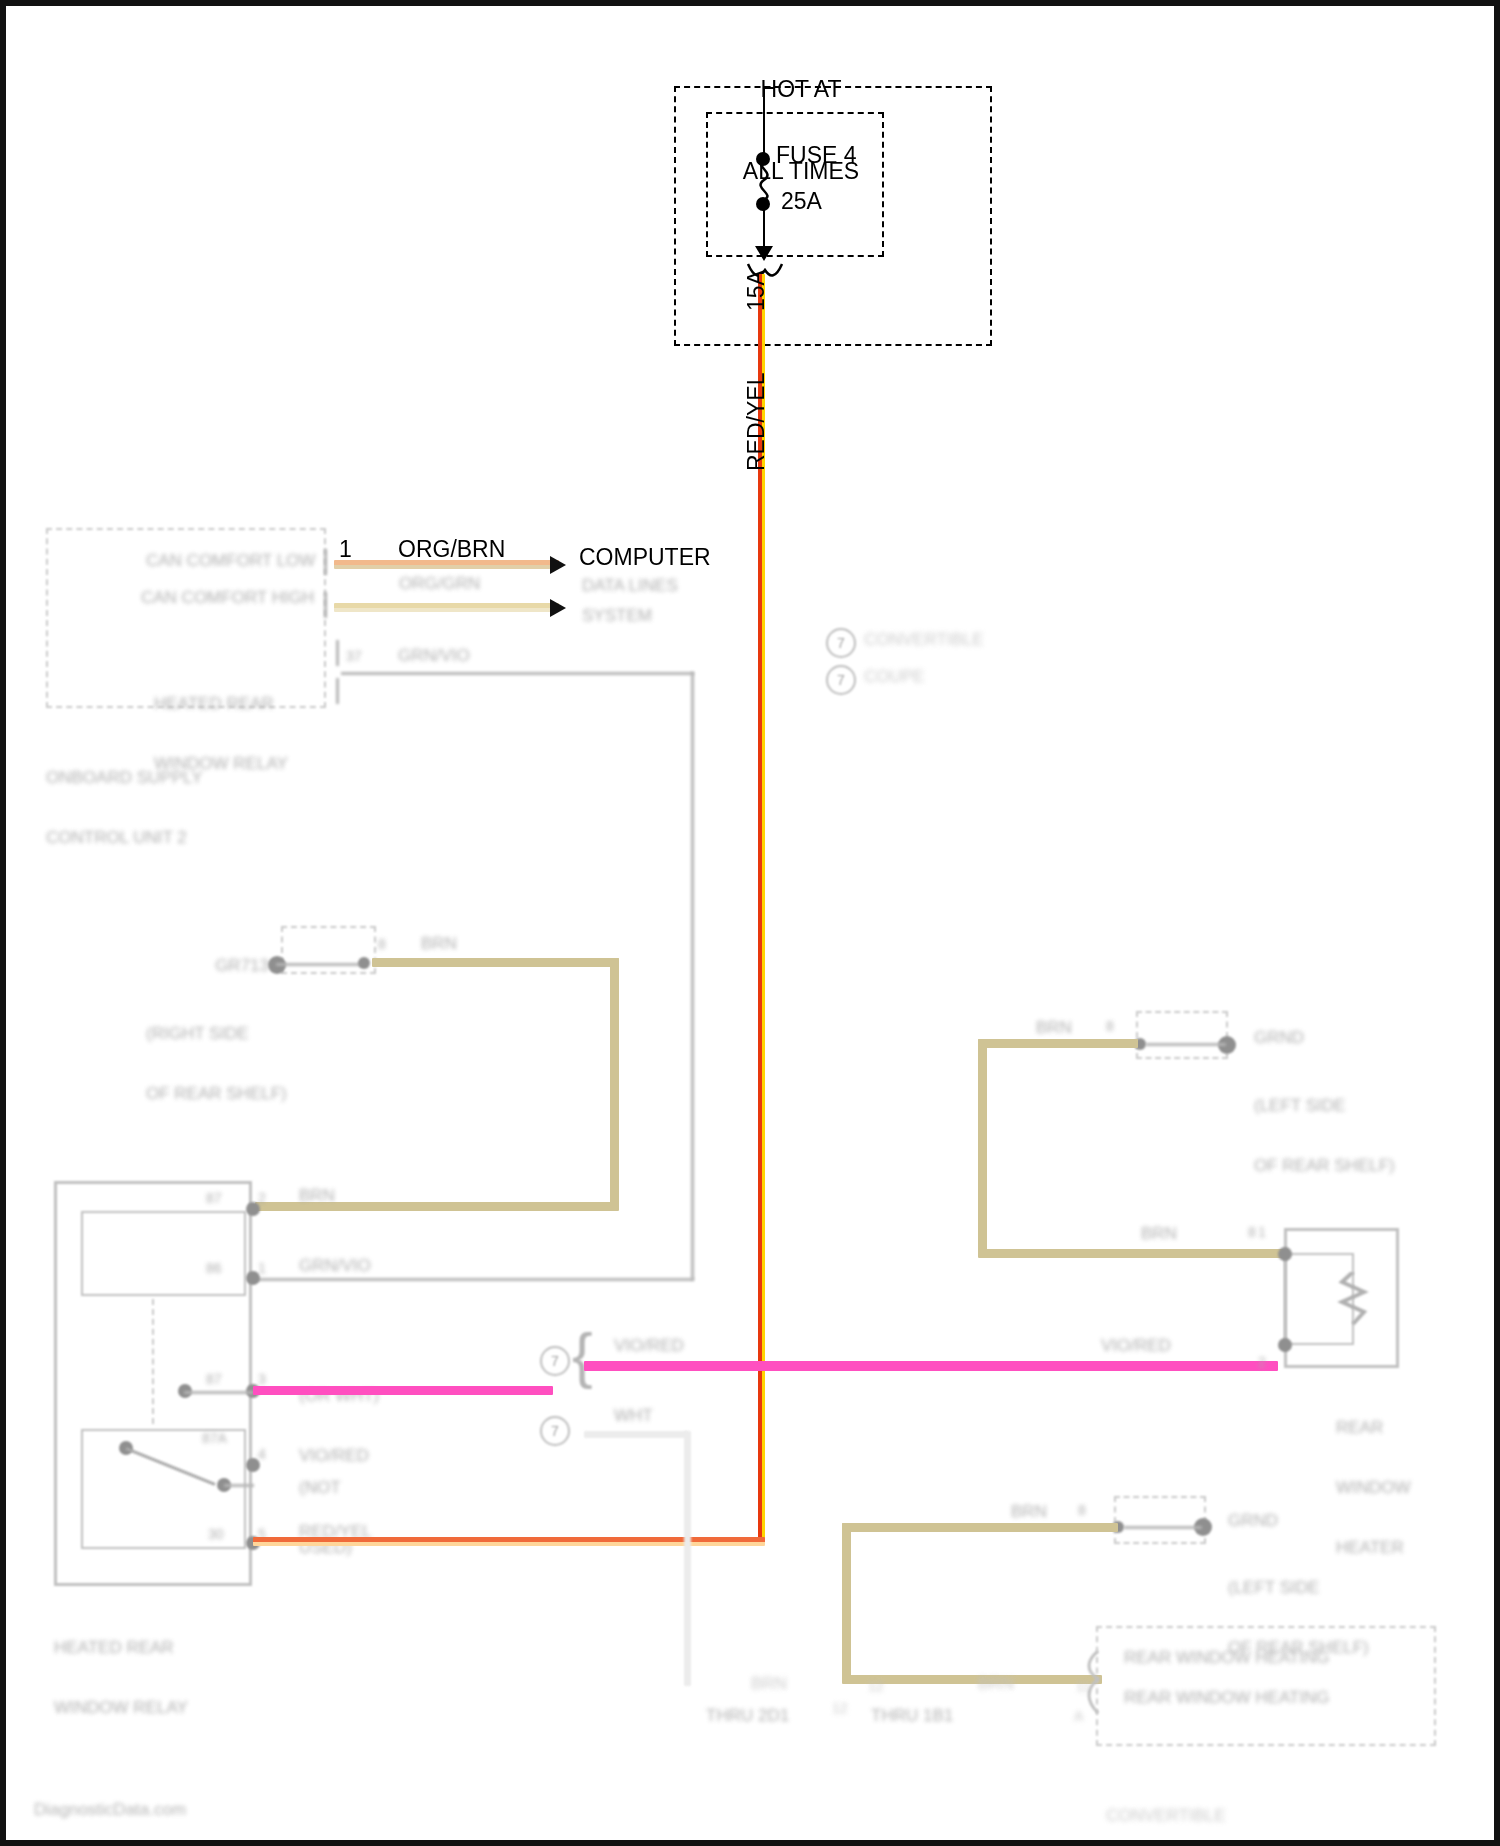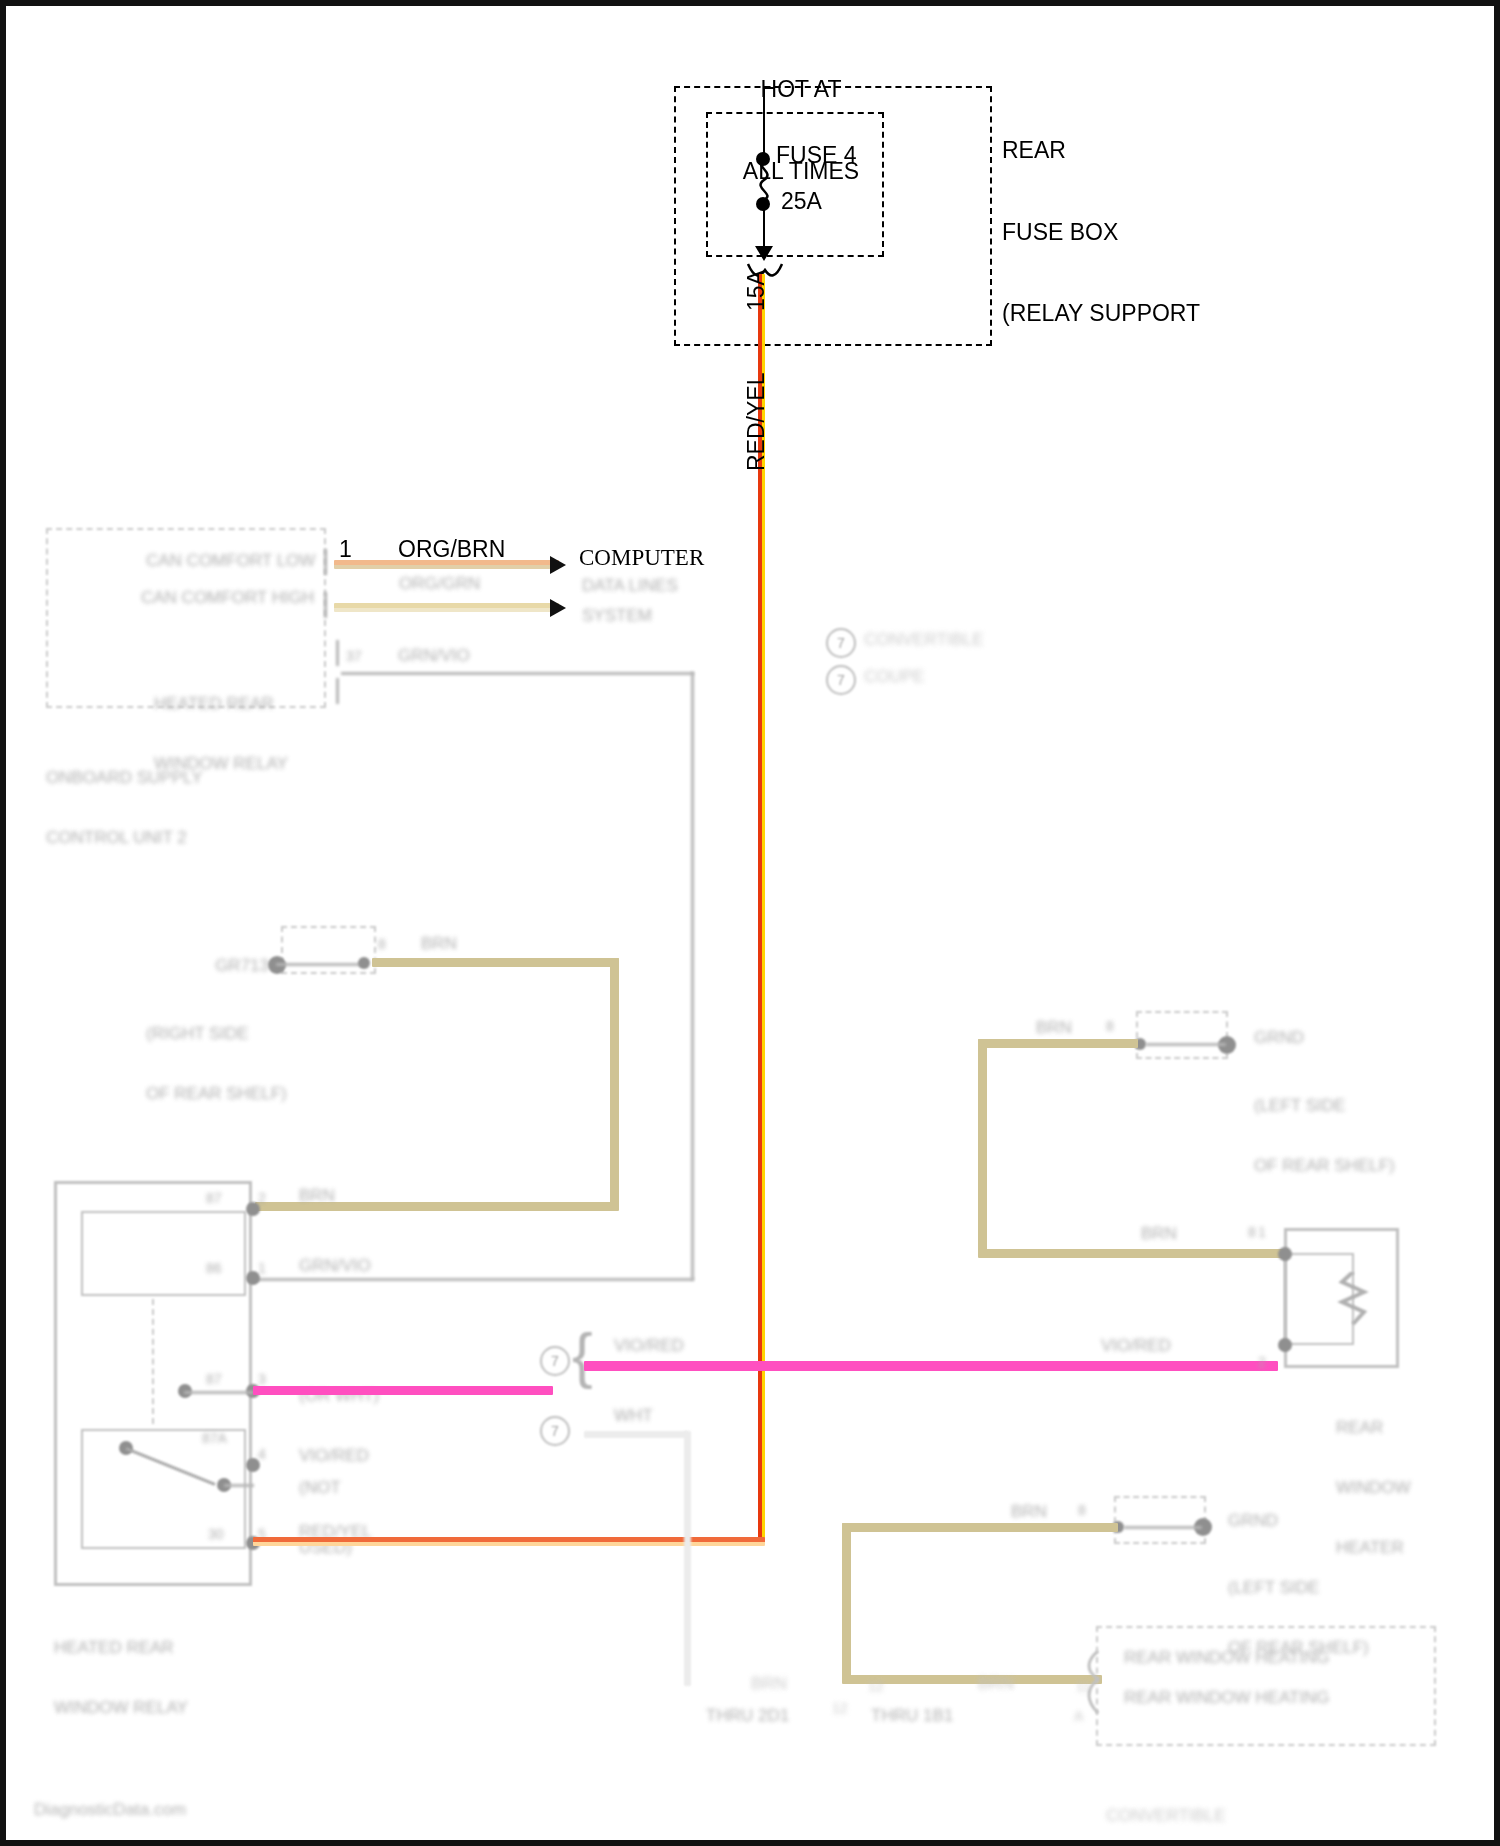--- a/index.html
+++ b/index.html
@@ -70,25 +70,20 @@
     <path d="M16 0 C 4 8, 28 14, 16 22 C 4 30, 28 36, 16 42" stroke="#000" stroke-width="2.5" fill="none"></path>
   </svg>
   <div class="dot" style="left:750px;top:191px;width:14px;height:14px;"></div>
   <div class="vline" style="left:757px;top:200px;height:48px;"></div>
   <div class="darrow" style="left:749px;top:240px;"></div>
 
   <div class="lbl sharp" style="left:770px;top:136px;">FUSE 4</div>
   <div class="lbl sharp" style="left:775px;top:182px;">25A</div>
 
 
-  <div class="lbl sharp" style="left:996px;top:77px;">
-    <div>REAR</div>
-    <div>FUSE BOX</div>
-    <div>(RELAY SUPPORT</div>
-  </div>
 
   <svg style="position:absolute;left:740px;top:256px;" width="38" height="20">
     <path d="M2 2 C 8 16, 14 16, 19 8 C 24 16, 30 16, 36 2" stroke="#000" stroke-width="2.5" fill="none"></path>
   </svg>
 
   <div class="wire v w-redyel" style="left:752px;top:268px;height:1268px;width:7px;"></div>
 
   <div class="lbl sharp vert" style="left:737px;top:305px;">15A</div>
 
   <div class="lbl sharp vert" style="left:737px;top:465px;">RED/YEL</div>
@@ -117,21 +112,21 @@
   <div class="lbl sharp" style="left:392px;top:530px;">ORG/BRN</div>
 
   <div class="wire h w-orgbrn" style="left:328px;top:554px;width:225px;height:9px;"></div>
   <div class="arrowhead" style="left:544px;top:550px;"></div>
 
   <div class="lbl blur2" style="left:393px;top:568px;">ORG/GRN</div>
 
   <div class="wire h w-orgbrn2" style="left:328px;top:597px;width:225px;height:9px;"></div>
   <div class="arrowhead" style="left:544px;top:593px;"></div>
 
-  <div class="lbl sharp" style="left:573px;top:538px;font-family:Liberation Serif, serif;">COMPUTER</div>
+  <div class="lbl sharp" style="left:573px;top:538px;">COMPUTER</div>
   <div class="lbl blur2" style="left:576px;top:570px;">DATA LINES</div>
   <div class="lbl blur2" style="left:576px;top:600px;">SYSTEM</div>
 
   <div class="lbl blur2" style="left:392px;top:640px;">GRN/VIO</div>
   <div class="lbl blur2 bsmall" style="left:340px;top:642px;">37</div>
   <div class="ghline" style="left:335px;top:666px;width:353px;"></div>
   <div class="gvline" style="left:685px;top:666px;height:608px;"></div>
   <div class="ghline" style="left:247px;top:1272px;width:441px;"></div>
 
   <div class="circlenum" style="left:820px;top:622px;width:26px;height:26px;line-height:26px;">7</div>

